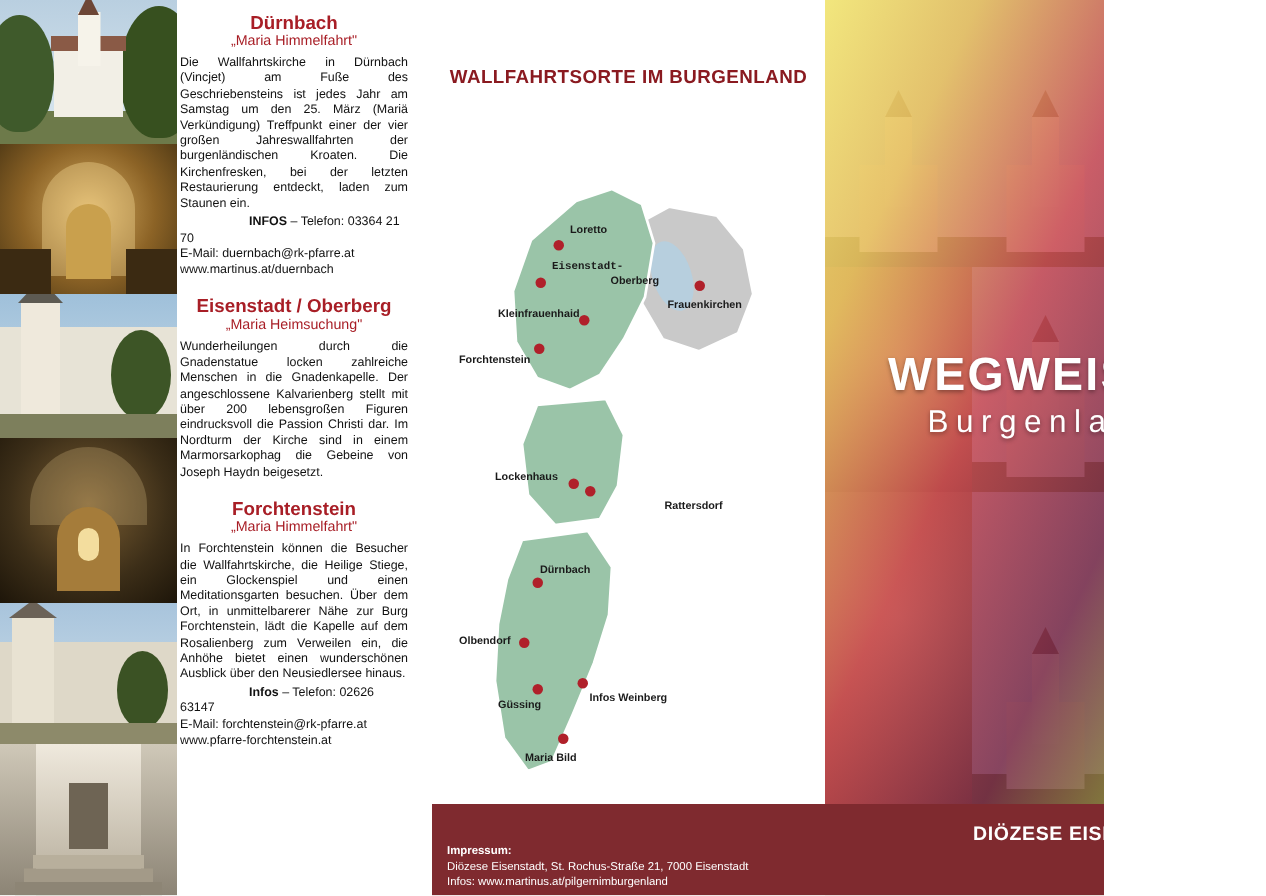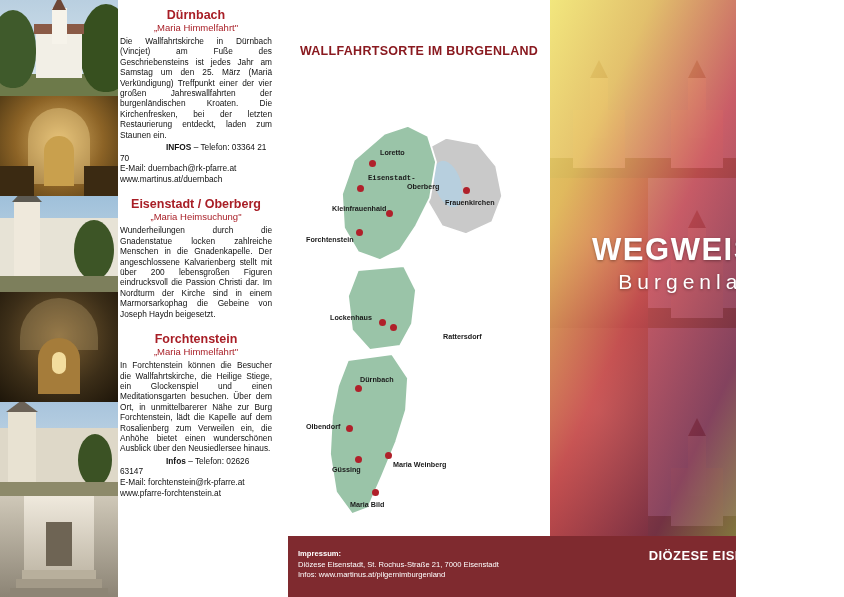--- a/index.html
+++ b/index.html
@@ -165,21 +165,21 @@
   .impressum {
     position: absolute;
     left: 288px;
     top: 536px;
     width: 262px;
     height: 61px;
     background: #7f2a2f;
     color: #ffffff;
   }
   .impressum .imp-inner {
-    padding: 13px 10px 0 10px;
+    padding: 26px 10px 0 10px;
     font-size: 7.6px;
     line-height: 10.5px;
   }
   .impressum .imp-title { font-weight: bold; }
 
   
   .cover {
     position: absolute;
     left: 550px; top: 0;
     width: 294px; height: 597px;
@@ -388,21 +388,21 @@
       <div class="plabel" style="left:72px;  top:64px;font-family:Liberation Mono, monospace;">Eisenstadt-</div>
       <div class="plabel" style="left:88px;  top:72px;margin-left:23px;">Oberberg</div>
       <div class="plabel" style="left:149px; top:88px;">Frauenkirchen</div>
       <div class="plabel" style="left:36px;  top:94px;">Kleinfrauenhaid</div>
       <div class="plabel" style="left:10px;  top:125px;">Forchtenstein</div>
       <div class="plabel" style="left:34px;  top:203px;">Lockenhaus</div>
       <div class="plabel" style="left:102px; top:222px;padding-left:45px;">Rattersdorf</div>
       <div class="plabel" style="left:64px;  top:265px;">Dürnbach</div>
       <div class="plabel" style="left:10px;  top:312px;">Olbendorf</div>
       <div class="plabel" style="left:36px;  top:355px;">Güssing</div>
-      <div class="plabel" style="left:97px;  top:350px;">Maria Weinberg</div>
+      <div class="plabel" style="left:97px;  top:350px;">Infos Weinberg</div>
       <div class="plabel" style="left:54px;  top:390px;">Maria Bild</div>
     </div>
   </div>
 
   <div class="impressum">
     <div class="imp-inner">
       <div class="imp-title">Impressum:</div>
       <div>Diözese Eisenstadt, St. Rochus-Straße 21, 7000 Eisenstadt</div>
       <div>Infos: www.martinus.at/pilgernimburgenland</div>
     </div>

